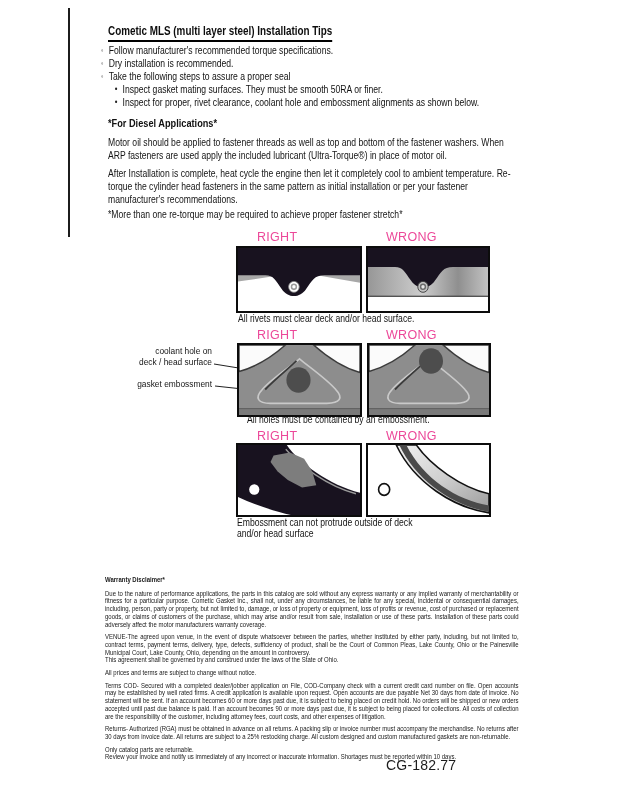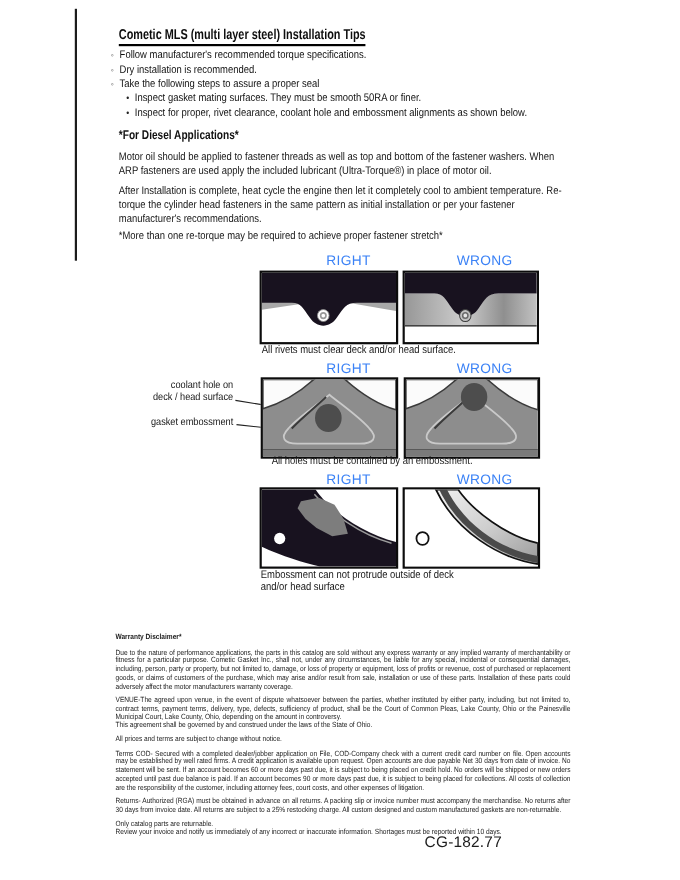--- a/index.html
+++ b/index.html
@@ -30,21 +30,21 @@
   .bmark.dot { font-size:9px; }
 
   
   .h2 { left:108px; top:117px; font-size:11.5px; font-weight:bold;
     transform:scaleX(0.80); transform-origin:0 0; white-space:nowrap; }
   .para { left:108px; width:470px; font-size:10px; line-height:13px;
     transform:scaleX(0.86); transform-origin:0 0; color:#151515; }
   .p1 { top:136px; } .p2 { top:167px; } .p3 { top:208px; }
 
   
-  .rw { font-size:12.5px; letter-spacing:0.3px; color:#3b82f6; width:80px; text-align:right; }
+  .rw { font-size:12.5px; letter-spacing:0.3px; color:#ec4899; width:80px; text-align:left; }
   .dbox { border:2px solid #0c0c0c; background:#fff; }
   .dbox svg { display:block; width:100%; height:100%; }
   .cap { font-size:10px; line-height:11px; transform:scaleX(0.86); transform-origin:0 0;
     white-space:nowrap; color:#151515; }
 
   
   .ann { font-size:9.5px; line-height:10.5px; text-align:right; width:110px;
     transform:scaleX(0.88); transform-origin:100% 0; color:#151515; }
 
   

